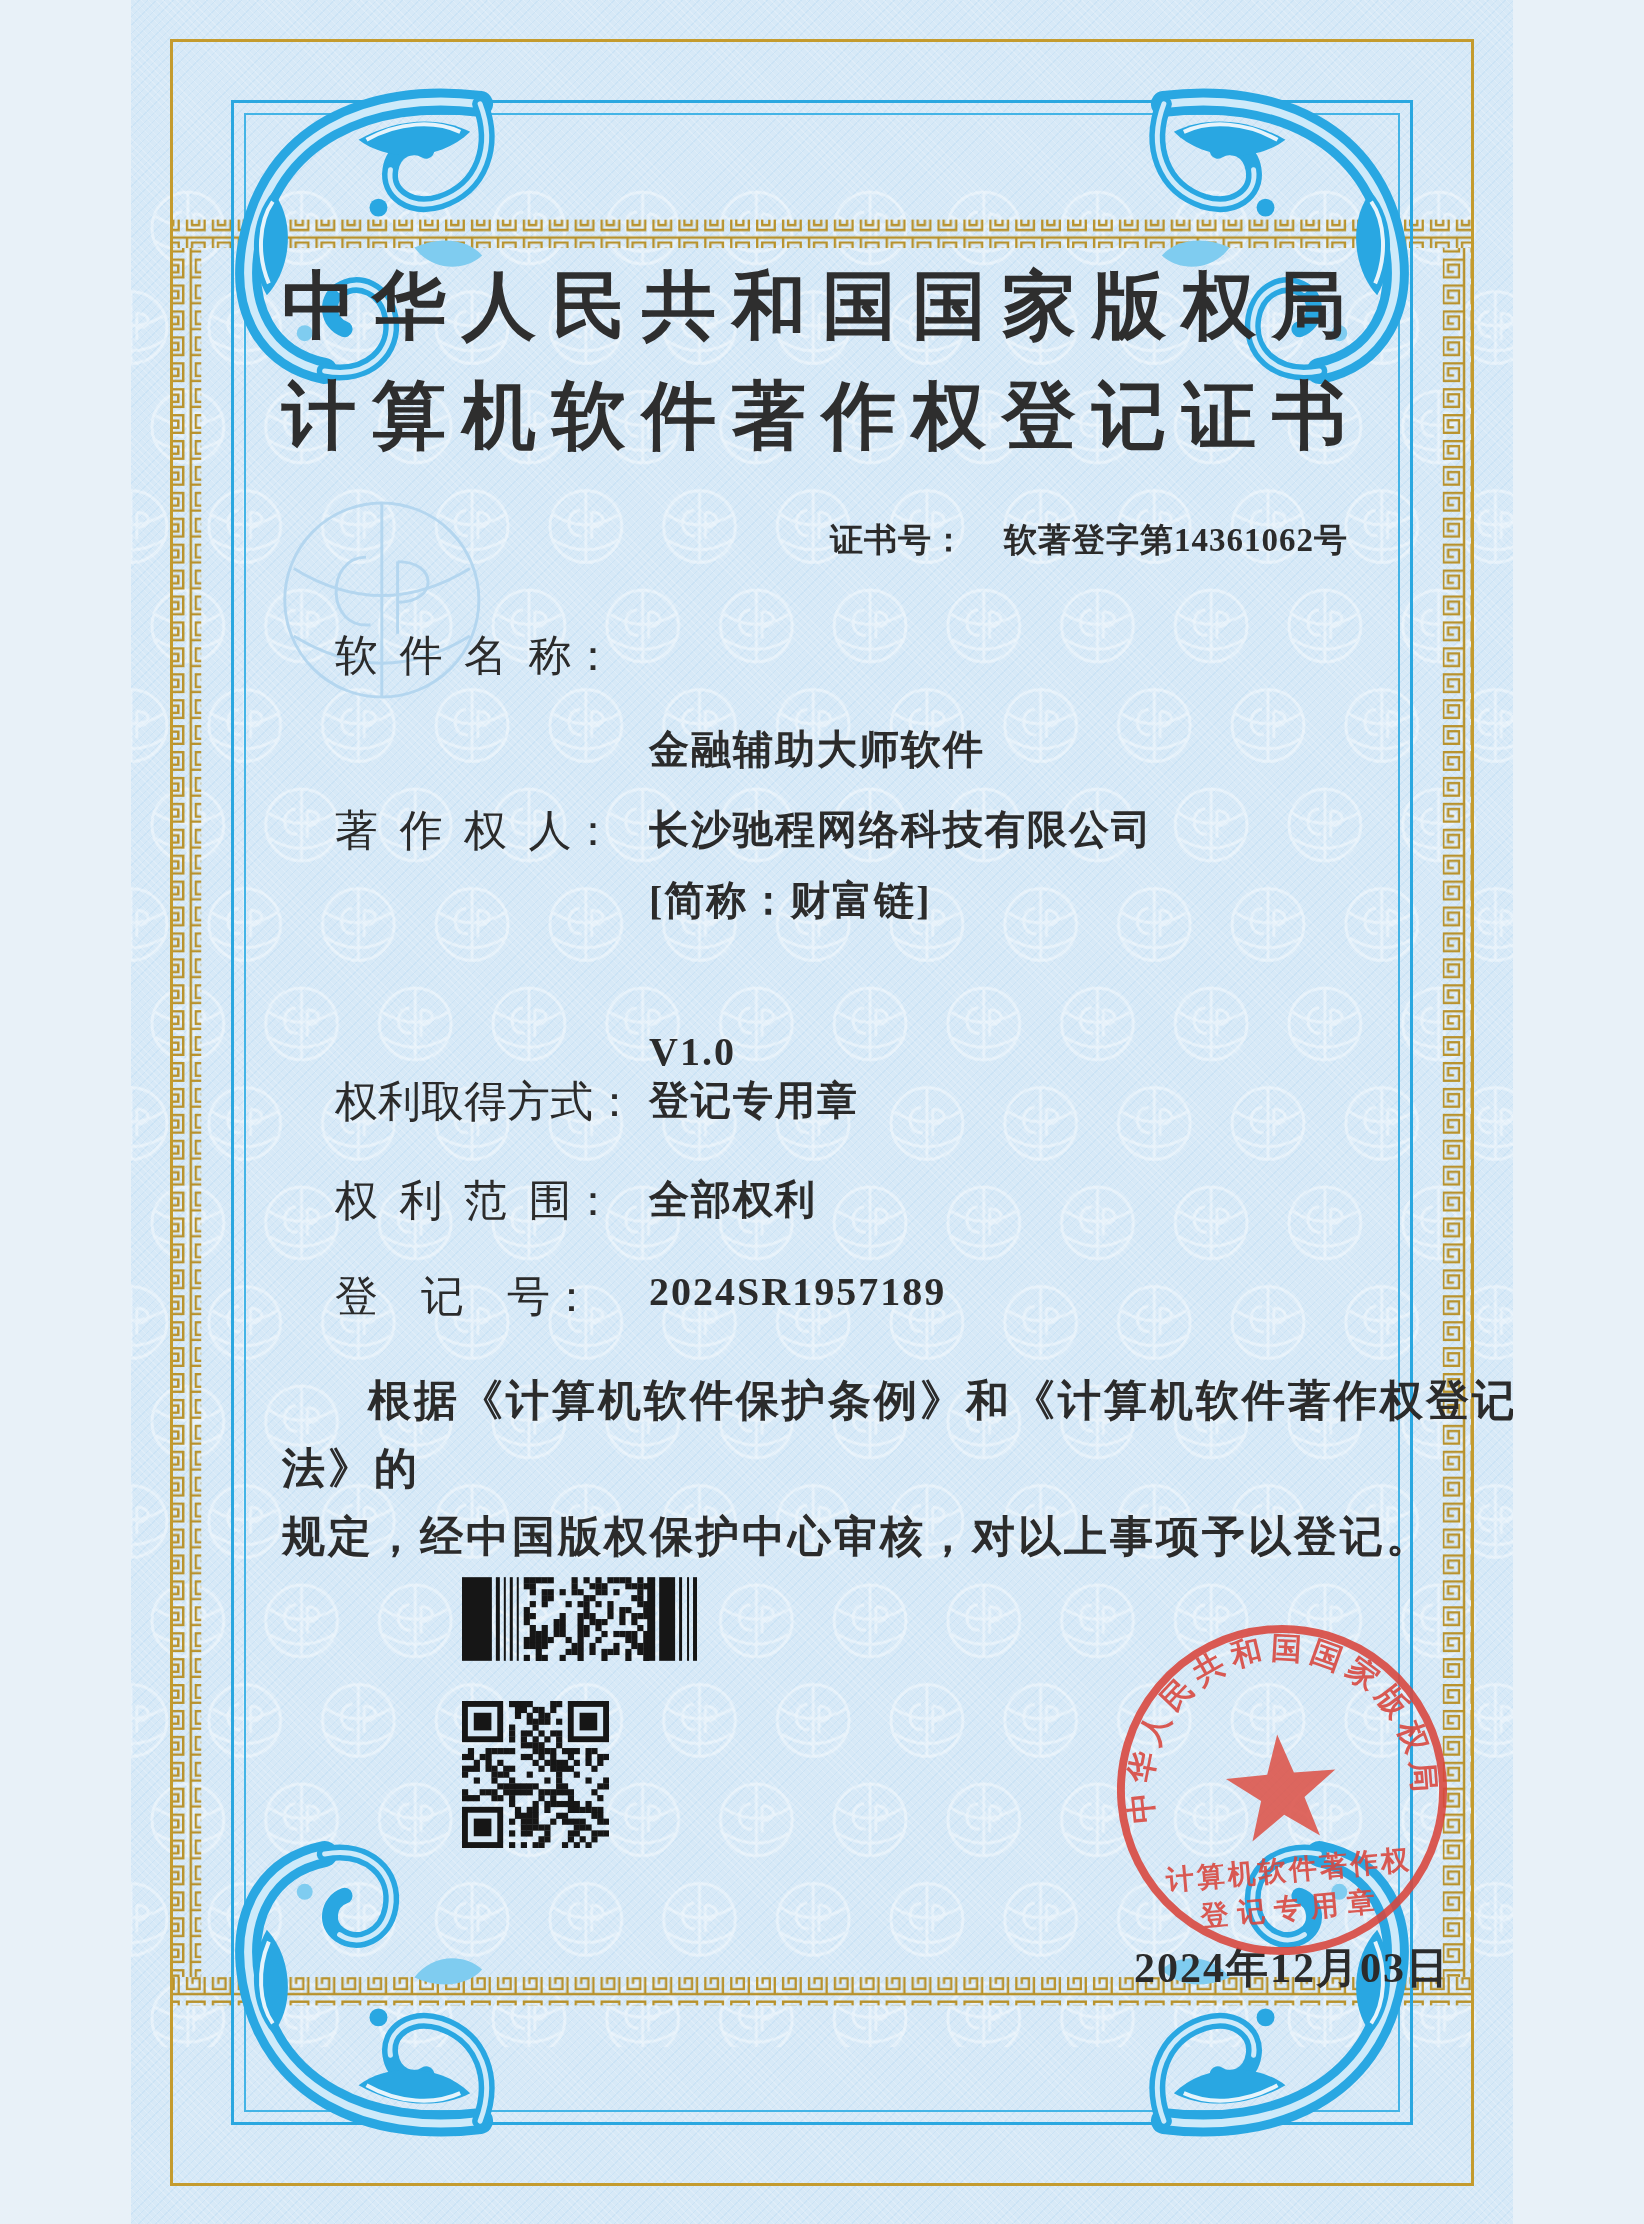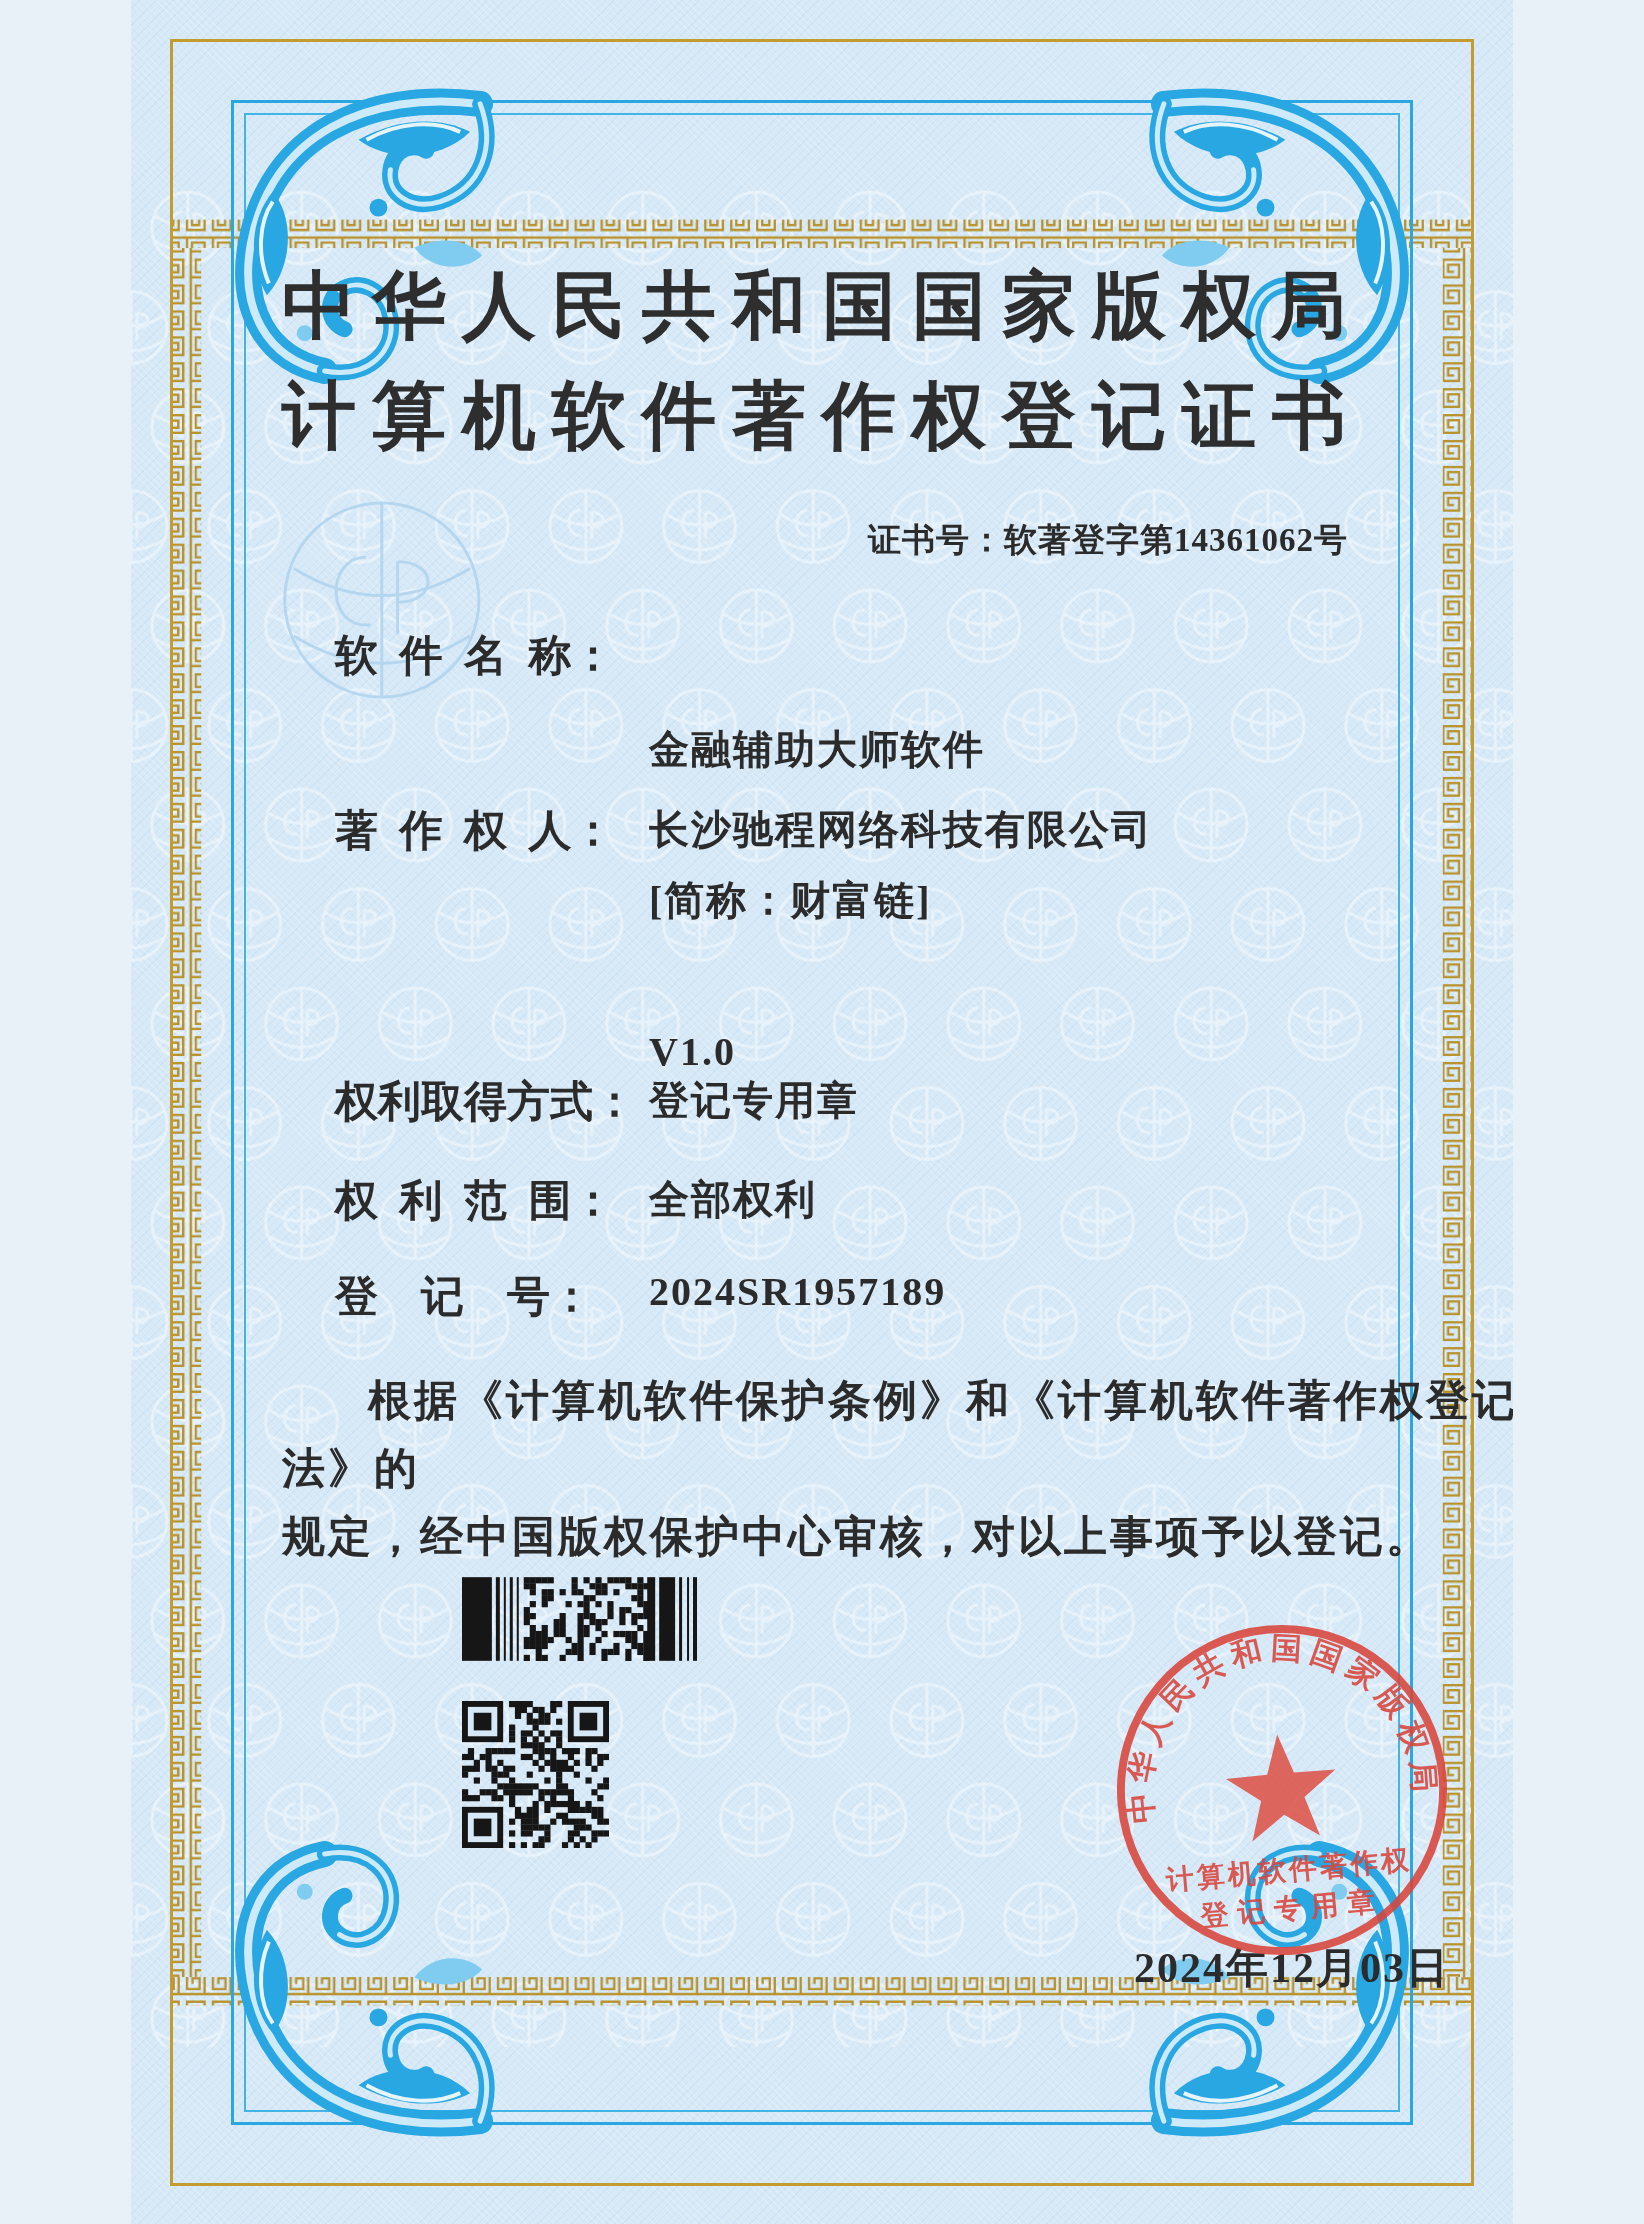--- a/index.html
+++ b/index.html
@@ -25,22 +25,22 @@
   .c-tr{right:88px;top:88px;transform:scaleX(-1);}
   .c-bl{left:88px;bottom:88px;transform:scaleY(-1);}
   .c-br{right:88px;bottom:88px;transform:scale(-1,-1);}
   
   .content{position:absolute;inset:0;z-index:3;}
   .title{
     position:absolute;left:0;right:0;top:251px;text-align:center;
     font-size:74px;font-weight:bold;letter-spacing:16px;line-height:110px;color:#2e2e2e;
   }
   .cert-no{position:absolute;top:518px;right:165px;font-size:33px;font-weight:bold;letter-spacing:1px;}
-  .cert-no .val{}
-  .row-label{position:absolute;left:204px;font-size:43px;font-weight:bold;white-space:pre;}
+  .cert-no .val{margin-left:38px;}
+  .row-label{position:absolute;left:204px;font-size:43px;font-weight:normal;white-space:pre;}
   .row-value{position:absolute;left:518px;font-size:40px;font-weight:bold;letter-spacing:2px;white-space:pre;}
   .name-lines div{line-height:57px;}
   .body-text{
     position:absolute;left:151px;top:1367px;width:1358px;
     font-size:43px;font-weight:bold;line-height:68px;letter-spacing:3px;
   }
   .body-text .indent{text-indent:86px;}
   .barcode{position:absolute;left:331px;top:1577px;width:237px;height:84px;}
   .qr{position:absolute;left:331px;top:1701px;width:147px;height:147px;}
   .seal{position:absolute;left:980px;top:1619px;width:342px;height:342px;z-index:4;pointer-events:none;}

